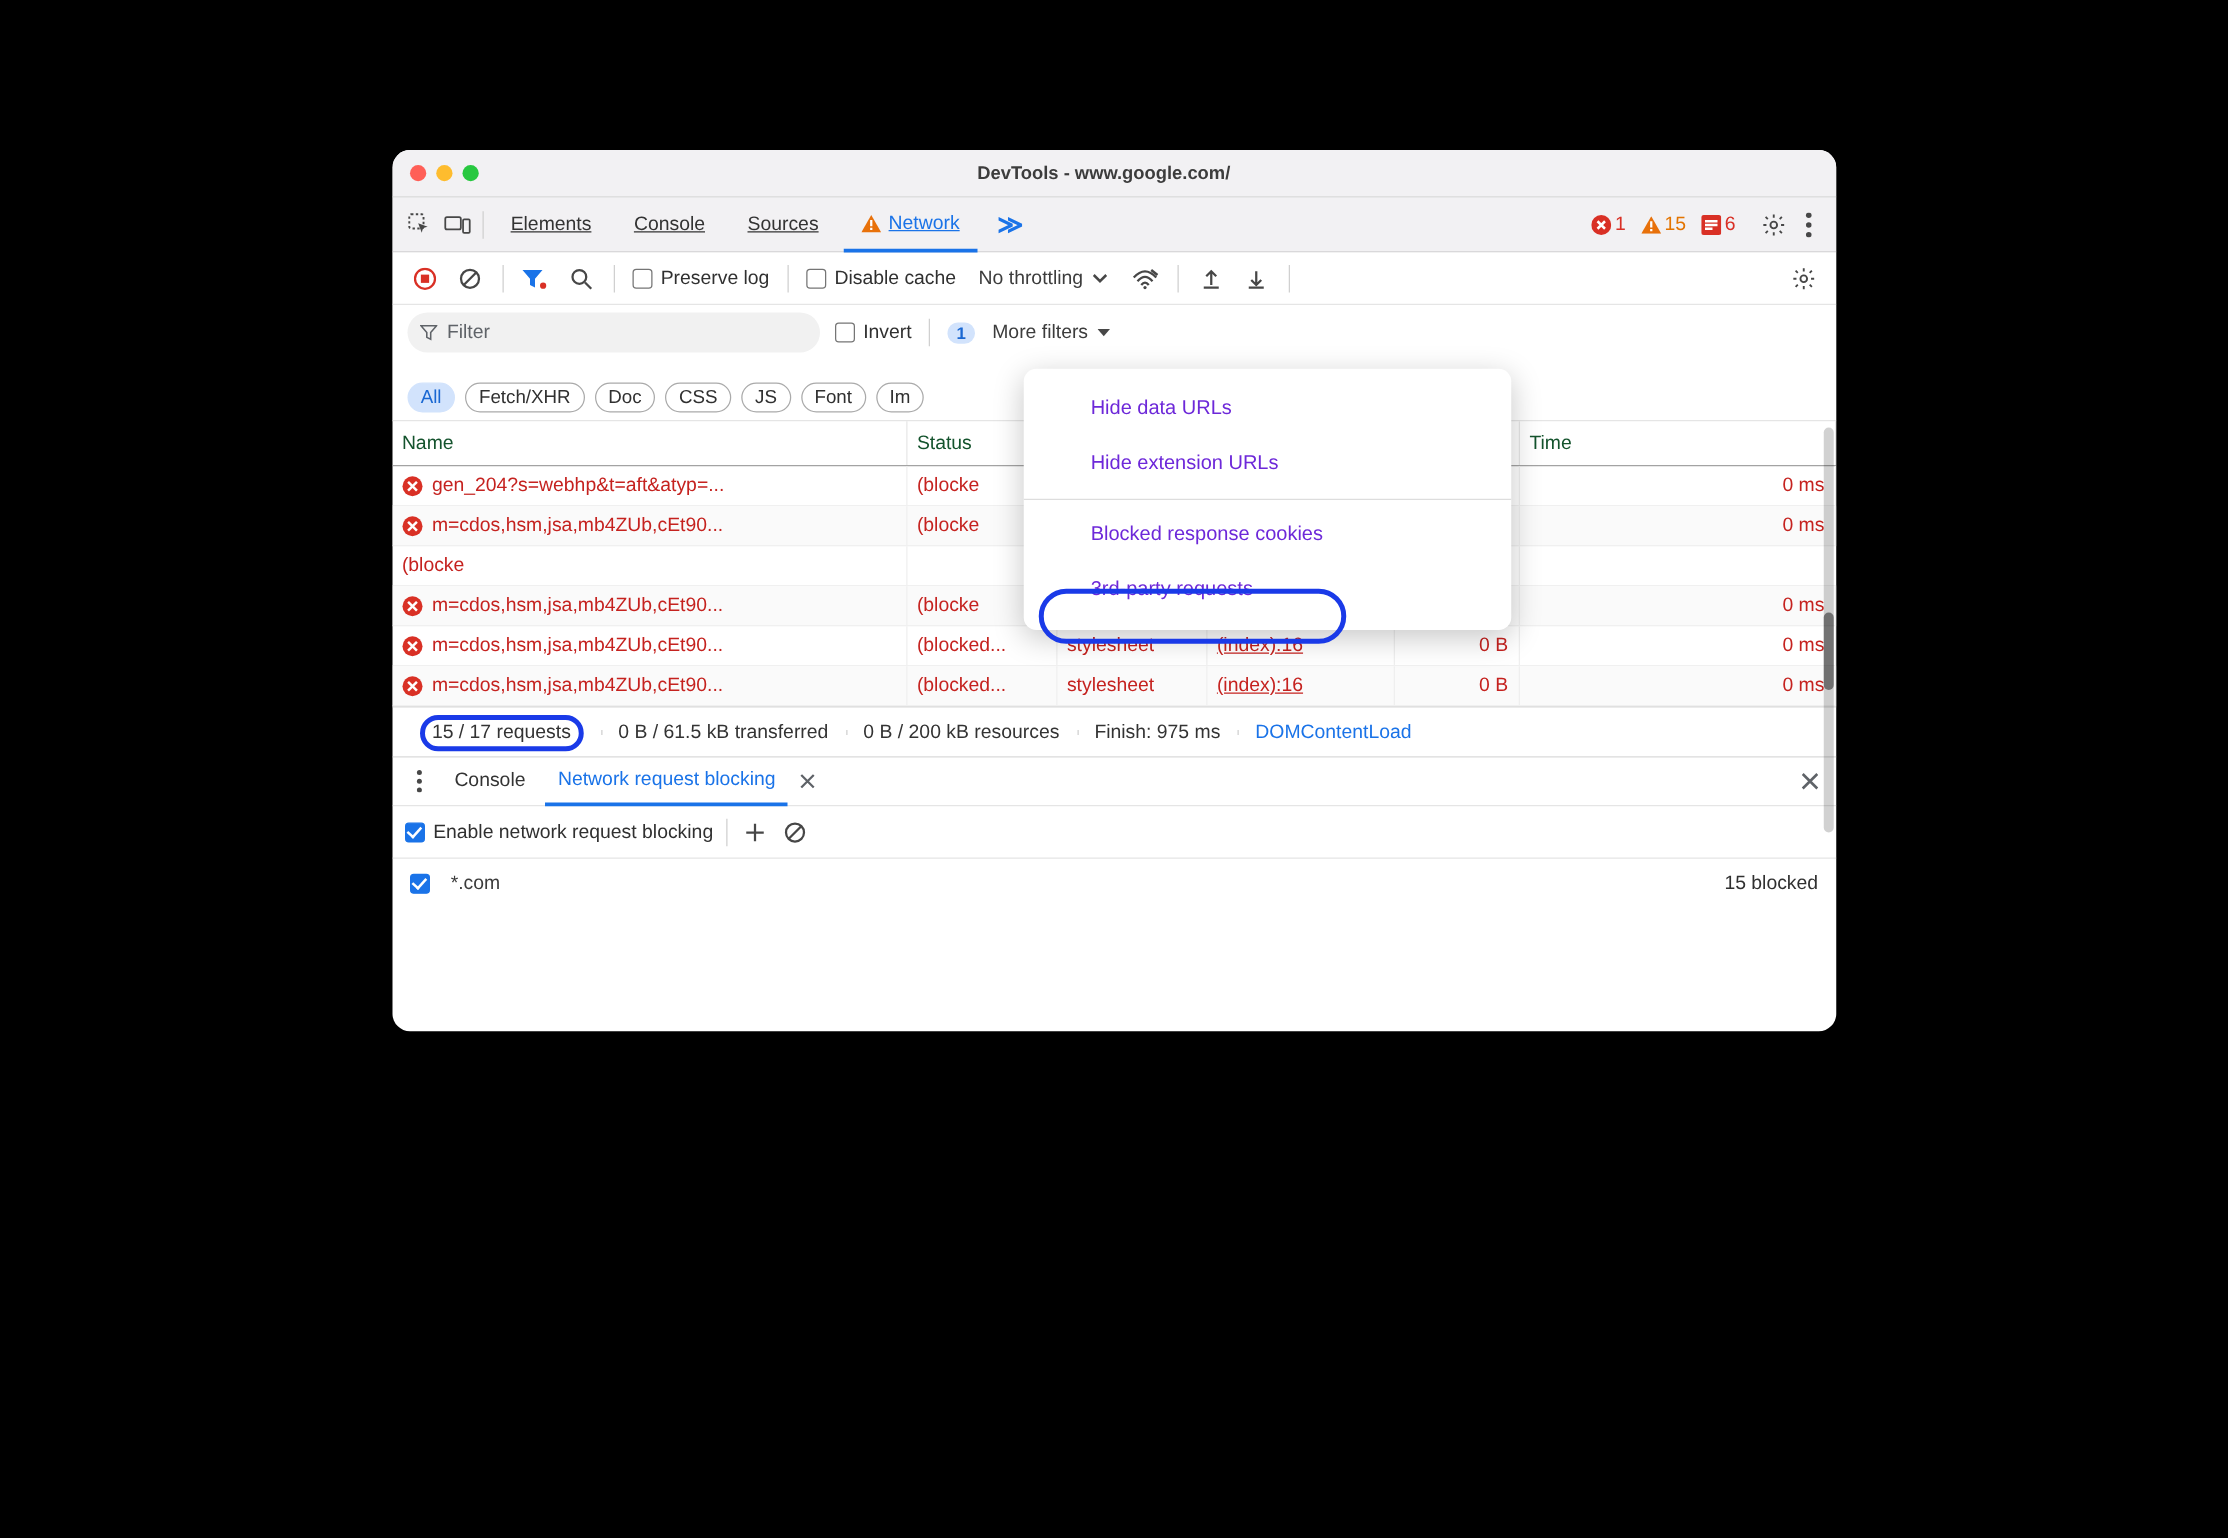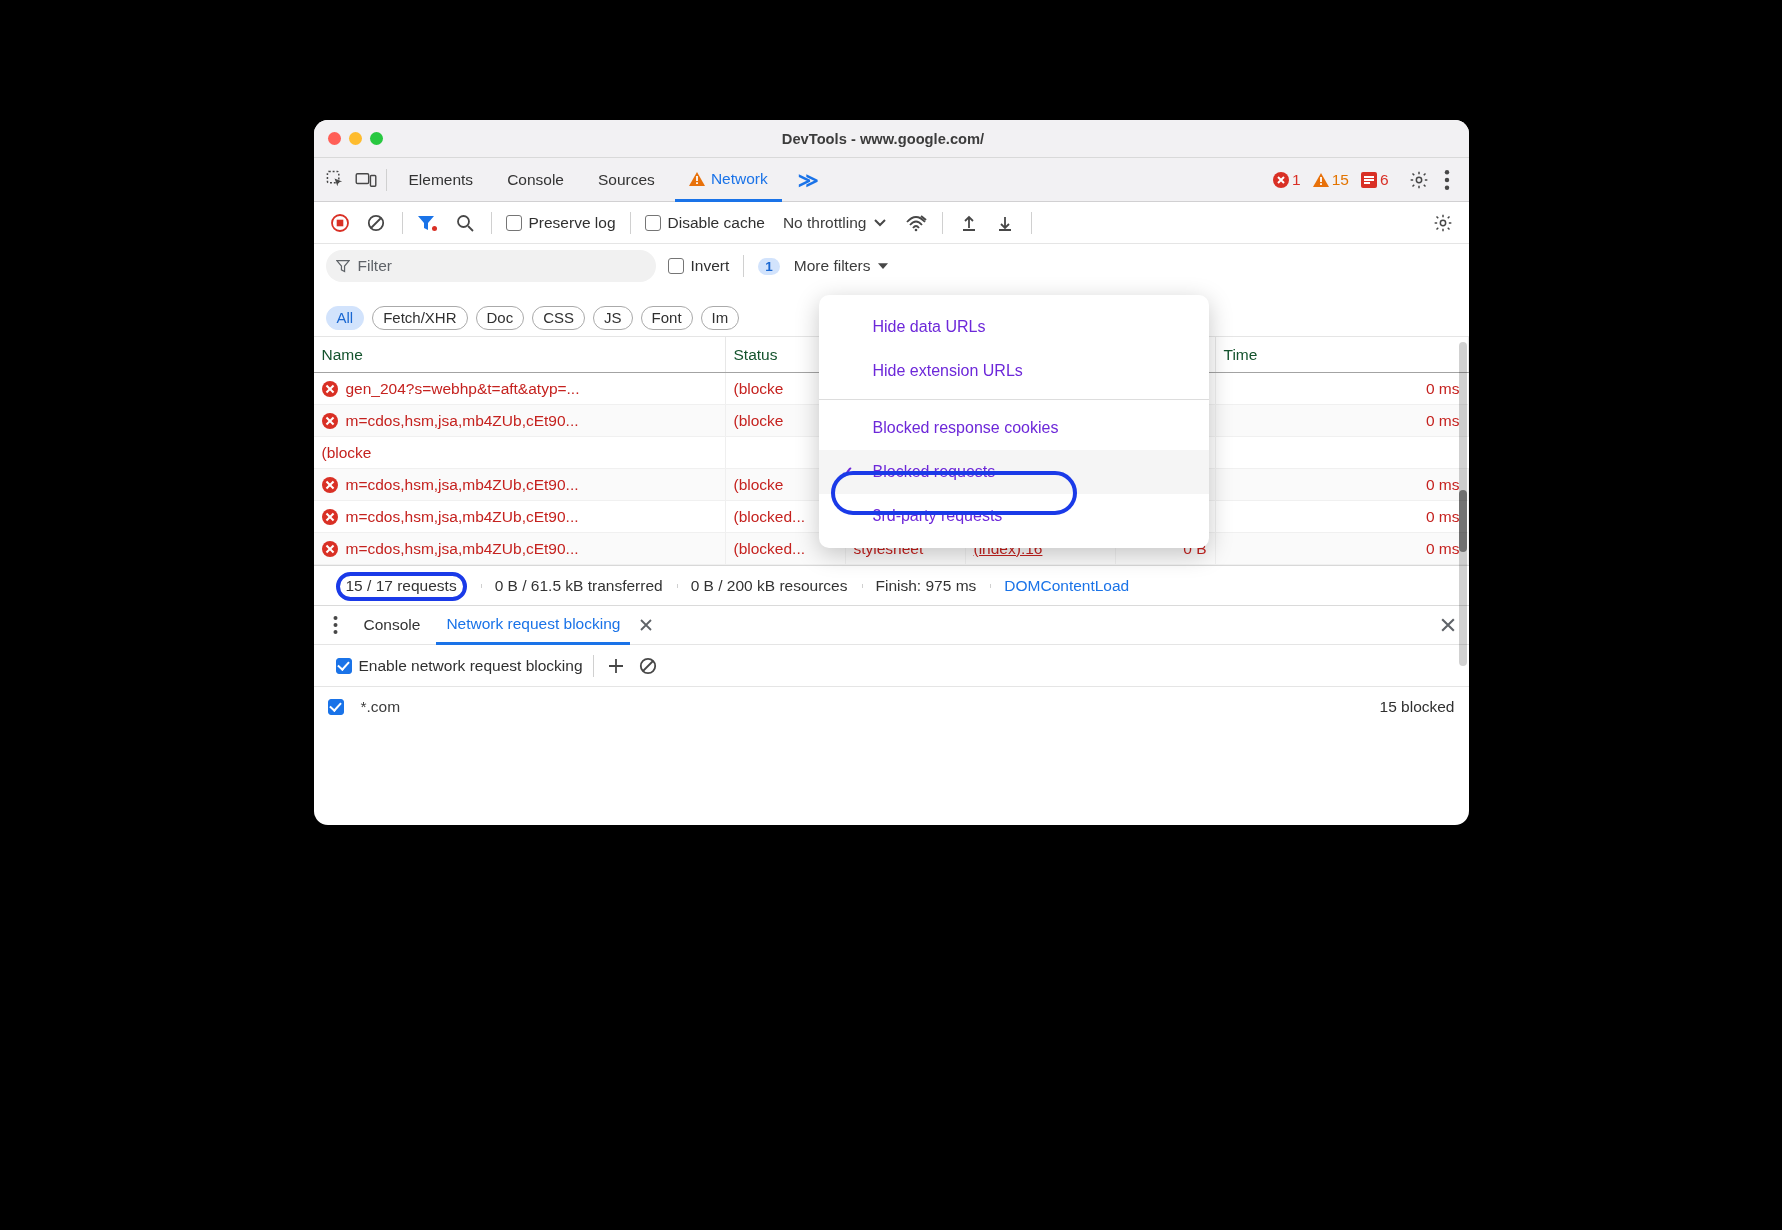--- a/index.html
+++ b/index.html
@@ -43,21 +43,21 @@
     background: #f2f1f3;
     display:flex;
     align-items:center;
     border-bottom:1px solid #d1d0d2;
     padding: 0 10px;
     gap:6px;
     color:#5f6368;
     font-size:15.5px;
   }
   .tab-icon { width:24px; display:flex; align-items:center; justify-content:center; color:#474747;}
-  .tab { padding: 0 14px; height:100%; display:flex; align-items:center; color:#333; cursor:default;}
+  .tab { padding: 0 14px; height:100%; display:flex; align-items:center; color:#333; cursor:default;text-decoration:underline;}
   .tab.active { color:#1a73e8; border-bottom:3px solid #1a73e8; margin-bottom:-1px;}
   .tab .warn-icon { margin-right:6px;}
   .more-tabs { color:#1a73e8; padding:0 10px; font-weight:bold; font-size:20px;}
   .tab-right { margin-left:auto; display:flex; align-items:center; gap:4px;}
   .count-badge { display:flex; align-items:center; gap:3px; padding:0 4px; color:#333;}
   .cb-red { color:#d93025;}
   .cb-orange { color:#e37400;}
   svg { display:block; }
   .toolbar1 {
     height:42px; background:#fff; display:flex; align-items:center; padding:0 14px; gap:12px;
@@ -108,21 +108,21 @@
   .status-seg + .status-seg::before { content:""; position:absolute; left:0; top:7px; bottom:7px; width:1px; background:#d0d0d0;}
   .status-dcl { color:#1a73e8;}
   .highlight-ring { border:4.5px solid #1a3ae8; border-radius:22px; padding:1px 6px 3px; }
   .drawer-tabs {
     height:40px; border-top:1px solid #dadada; border-bottom:1px solid #e5e5e5; display:flex; align-items:center; padding:0 10px; gap:6px; font-size:15.5px;
   }
   .dtab { padding:0 10px; height:100%; display:flex; align-items:center; color:#333;}
   .dtab.active { color:#1a73e8; border-bottom:3px solid #1a73e8; margin-bottom:-1px; }
   .drawer-close { margin-left:auto; color:#5f6368; font-size:16px; padding:4px;}
   .drawer-row1 {
-    height:42px; display:flex; align-items:center; padding:0 22px; gap:8px; border-bottom:1px solid #e5e5e5; font-size:15.5px;
+    height:42px; display:flex; align-items:center; padding:0 10px; gap:8px; border-bottom:1px solid #e5e5e5; font-size:15.5px;
   }
   .drawer-row2 {
     height:40px; display:flex; align-items:center; padding:0 14px; gap:10px; font-size:15.5px;
   }
   .blocked-count { margin-left:auto; color:#303030;}
   .dropdown {
     position:absolute; left:505px; top:175px; width:390px; background:#fff; border-radius:10px;
     box-shadow: 0 6px 24px rgba(0,0,0,.22); padding:10px 0; font-size:16px; color:#6d28d9;
   }
   .dd-item { height:44px; display:flex; align-items:center; padding:0 22px 0 54px; position:relative;}
@@ -454,18 +454,17 @@
   </div>
 
   <div class="scroll-hint"></div>
   <div class="scroll-thumb"></div>
 
   <div class="dropdown">
     <div class="dd-item">Hide data URLs</div>
     <div class="dd-item">Hide extension URLs</div>
     <div class="dd-sep"></div>
     <div class="dd-item">Blocked response cookies</div>
-    <div class="dd-item dd-check" style="background:#f5f5f5;">Blocked requests</div>
     <div class="dd-item">3rd-party requests</div>
   </div>
   <div class="dd-highlight"></div>
 
 </div>
 
 </body></html>

